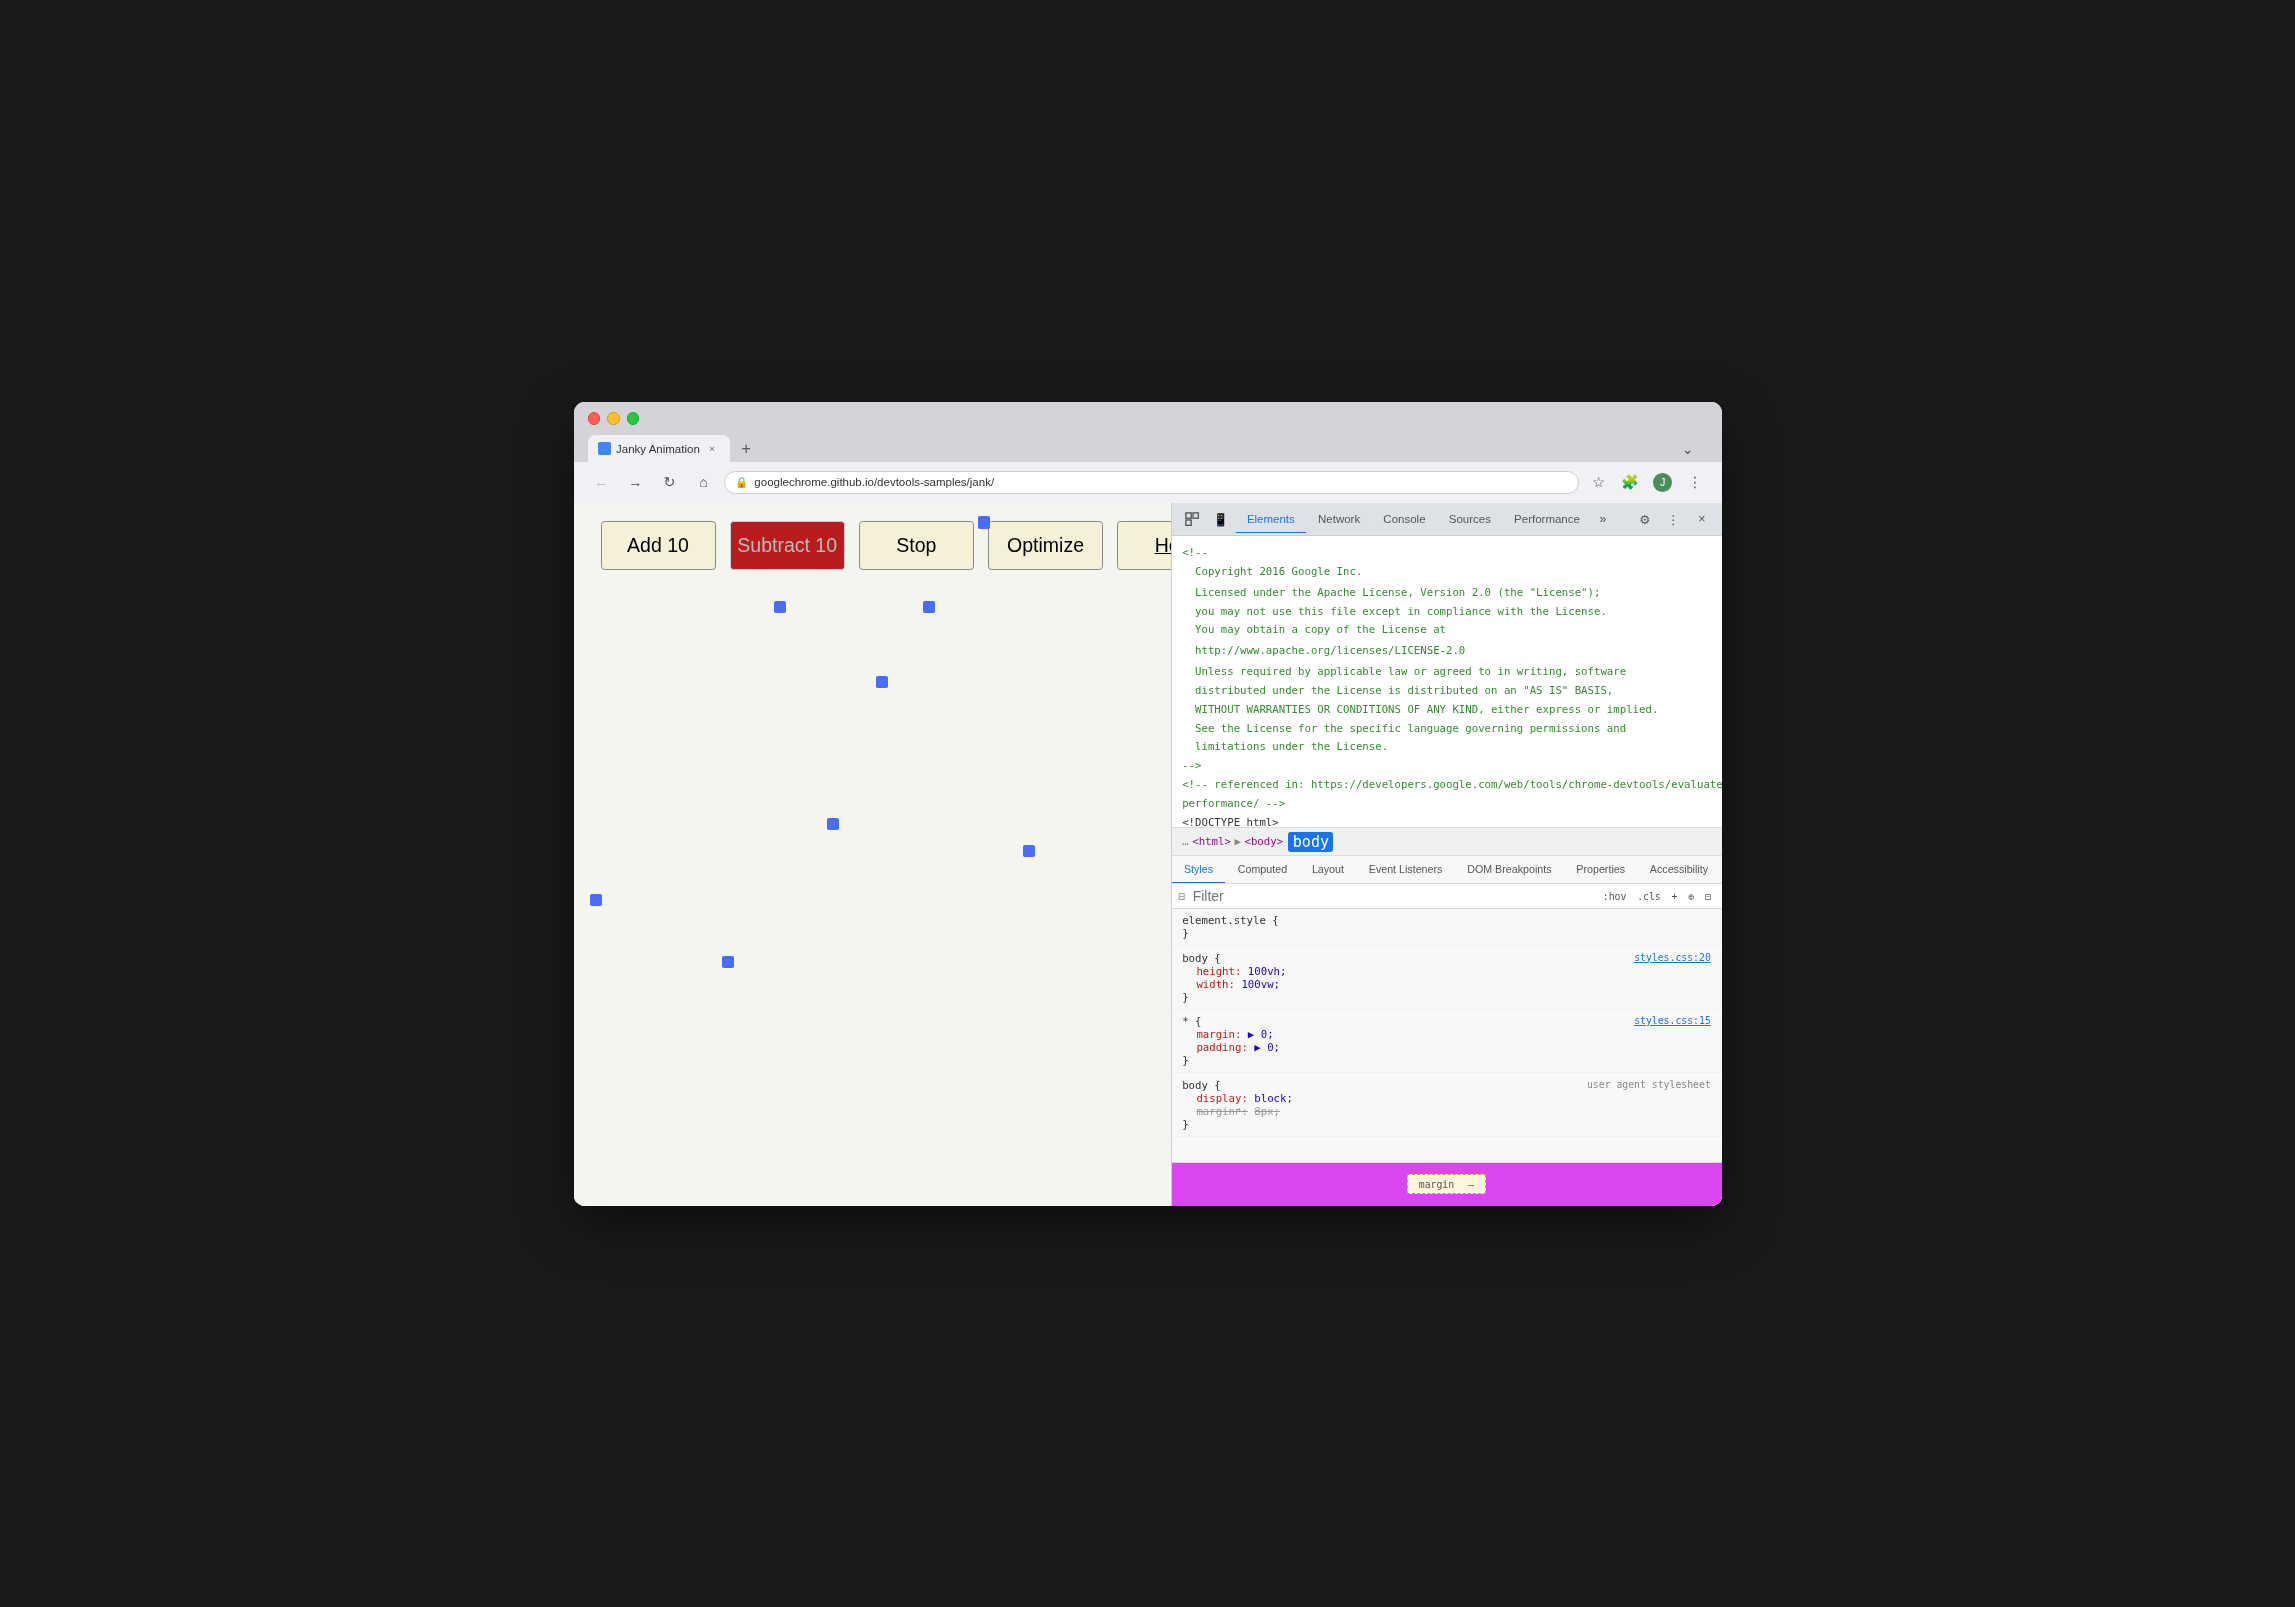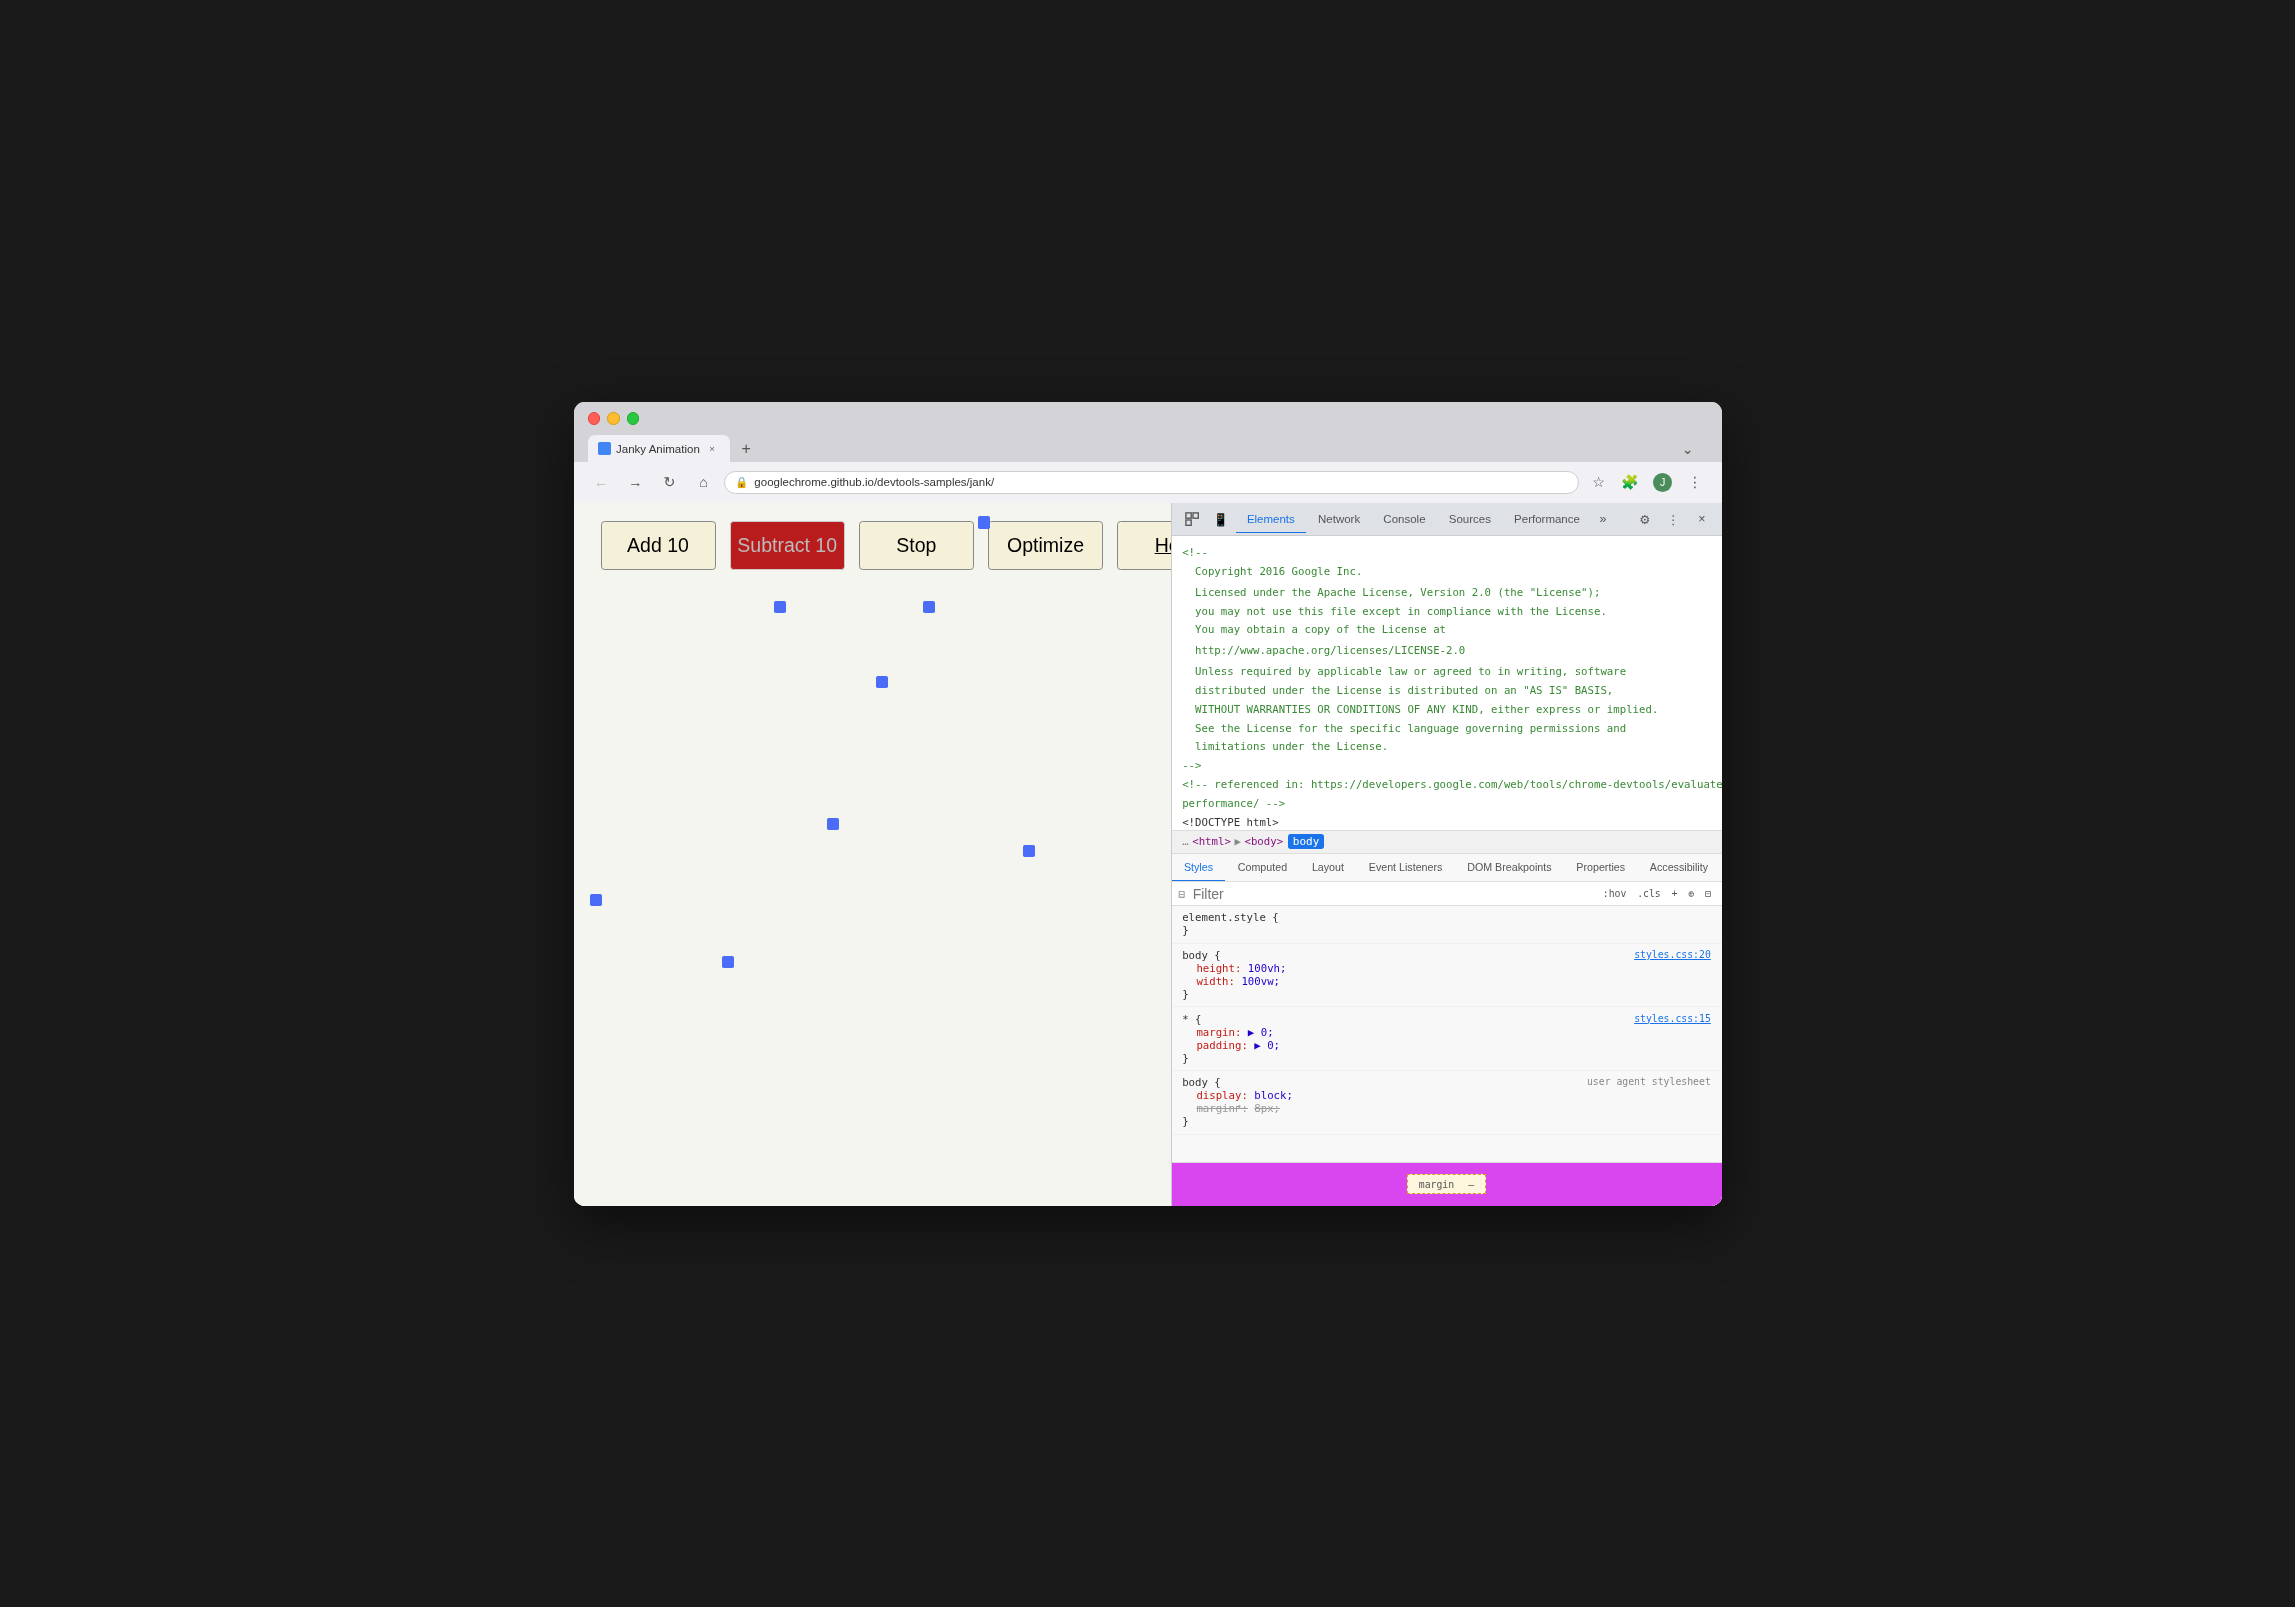--- a/index.html
+++ b/index.html
@@ -525,21 +525,21 @@
         <div class="code-line code-green">performance/ --&gt;</div>
         <div class="code-line">&lt;!DOCTYPE html&gt;</div>
 
       </div>
 
       <div class="element-breadcrumb">
         <span style="color:#888;">…</span>
         <span class="breadcrumb-tag">&lt;html&gt;</span>
         <span style="color:#888;">▶</span>
         <span class="breadcrumb-tag">&lt;body&gt;</span>
-        <span style="background:#1a73e8;color:white;padding:0.9px 4.4px;border-radius:2.7px;font-size:11px;margin-left:1.8px;">body</span>
+        <span style="background:#1a73e8;color:white;padding:0.9px 4.4px;border-radius:2.7px;font-size:15px;margin-left:1.8px;">body</span>
       </div>
 
       <div class="sub-tabs">
         <div class="sub-tab active">Styles</div>
         <div class="sub-tab">Computed</div>
         <div class="sub-tab">Layout</div>
         <div class="sub-tab">Event Listeners</div>
         <div class="sub-tab">DOM Breakpoints</div>
         <div class="sub-tab">Properties</div>
         <div class="sub-tab">Accessibility</div>

